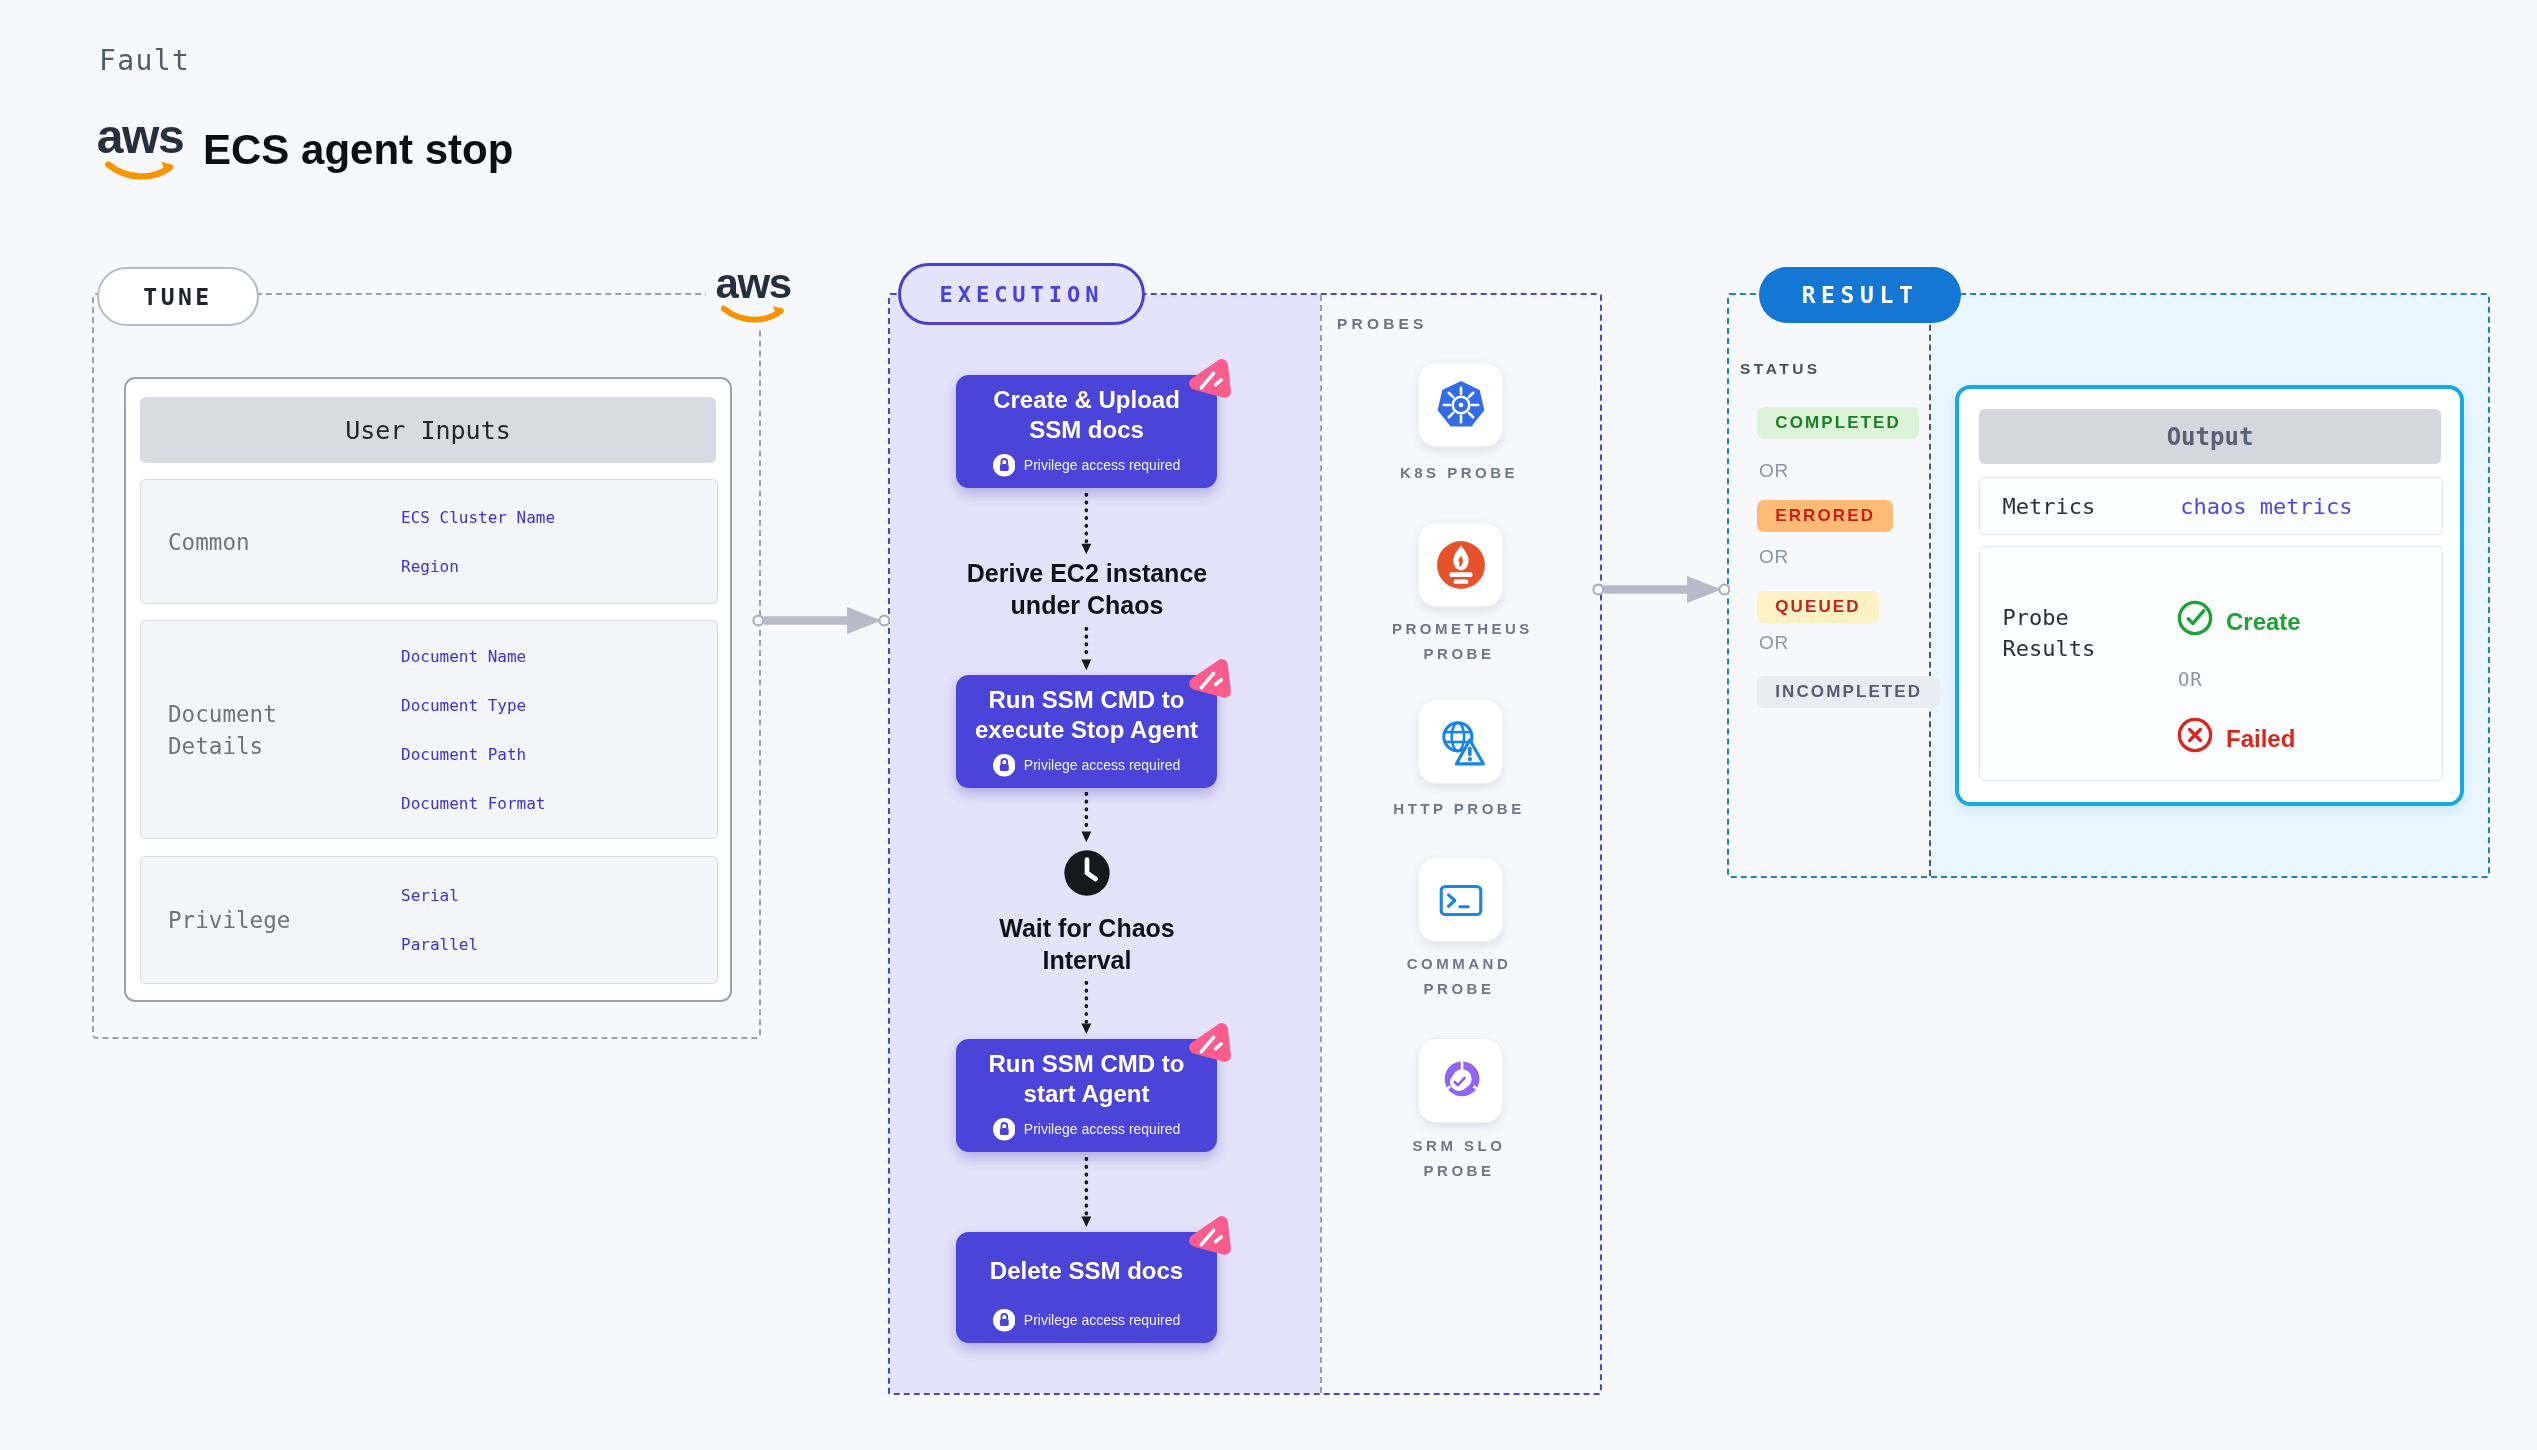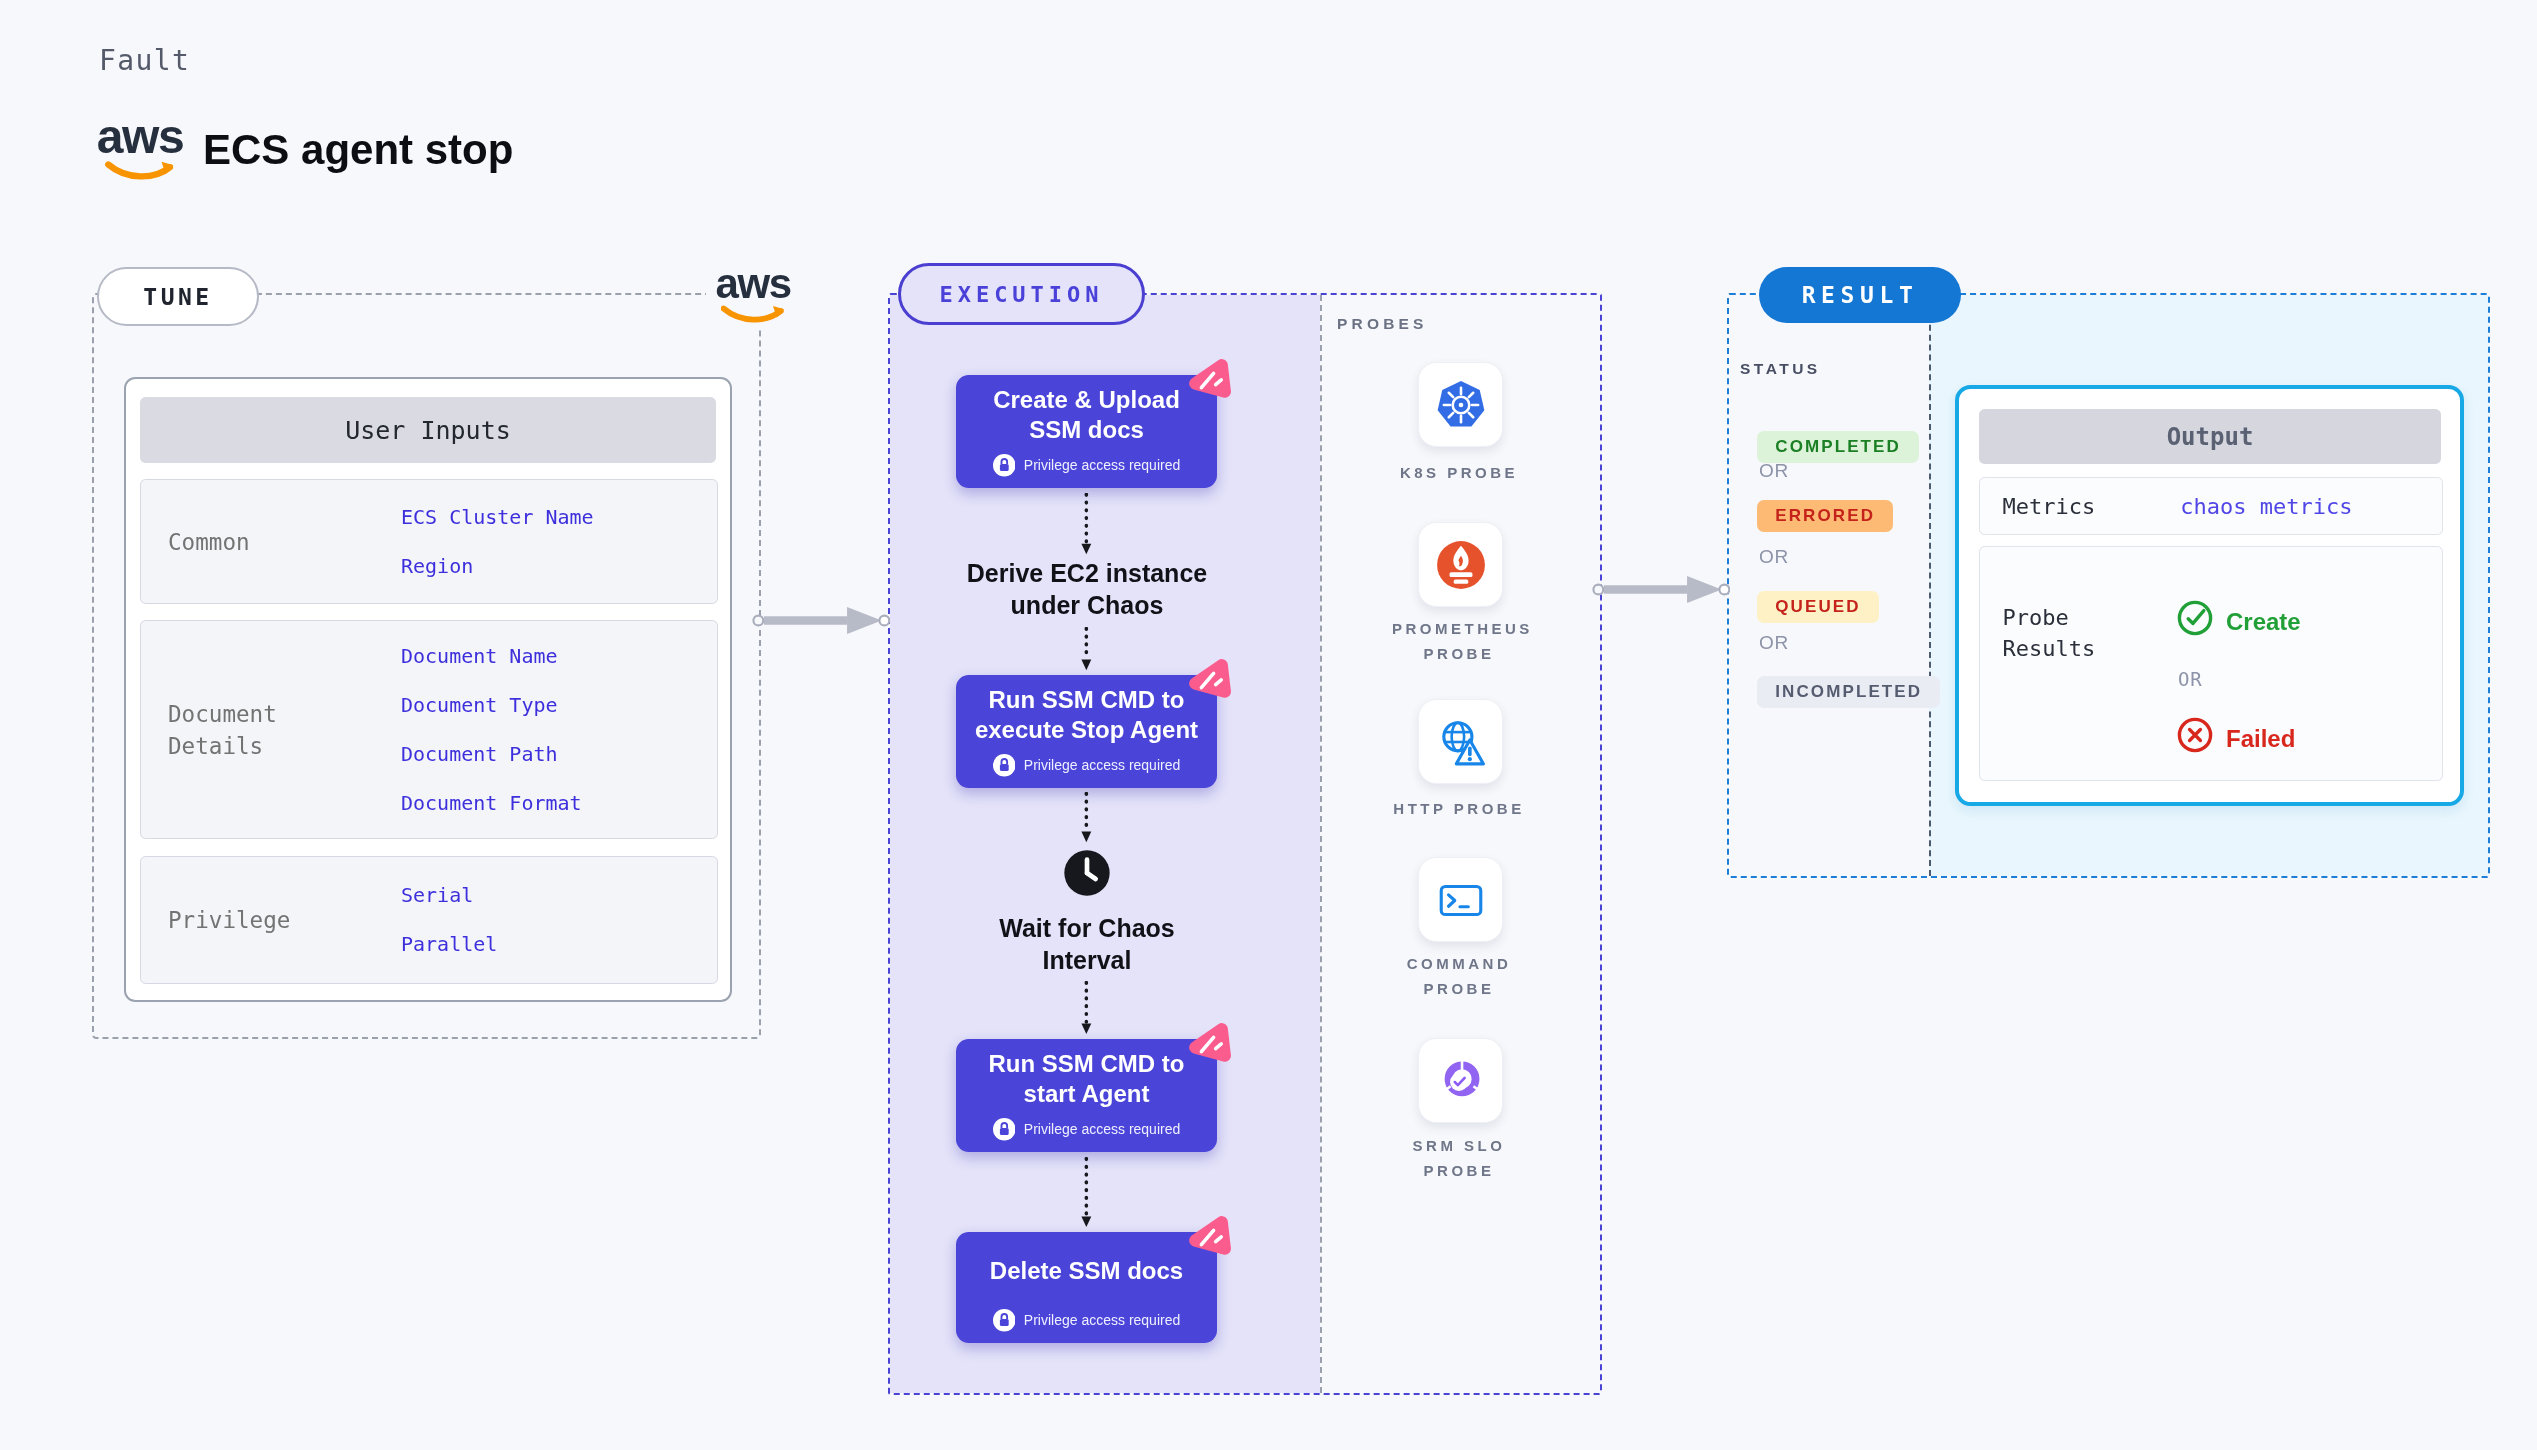--- a/index.html
+++ b/index.html
@@ -34,21 +34,21 @@
 
   
   .tune-box{left:92px;top:293px;width:665px;height:742px;border:2.1px dashed #9aa0ac;border-radius:4.2px;}
   .ui-card{left:124px;top:377px;width:604px;height:621px;background:#ffffff;border:2.1px solid #9ba3b0;border-radius:11.3px;z-index:2;}
   .ui-head{position:absolute;left:14px;top:18.3px;width:576px;height:66px;background:#d9dae2;border-radius:5.6px;
            display:flex;align-items:center;justify-content:center;font-size:25px;color:#23272f;}
   .ui-row{position:absolute;left:14px;width:576px;background:#f4f5f9;border:1.4px solid #d6d9e2;border-radius:5.6px;
           display:flex;align-items:center;}
   .ui-row .row-label{margin-left:27px;width:148px;font-size:22.6px;color:#737373;line-height:32px;}
   .ui-row .row-values{margin-left:85px;display:flex;flex-direction:column;justify-content:center;}
-  .ui-row .row-values div{font-size:20px;line-height:49px;color:#3d30dc;}
+  .ui-row .row-values div{font-size:16px;line-height:49px;color:#3d30dc;}
 
   
   .exec-box{left:888px;top:293px;width:710px;height:1098px;border:2.8px dashed #4a44d4;border-radius:2.8px;}
   .exec-lavender{position:absolute;left:0;top:0;width:430px;height:100%;background:#e4e3f9;}
   .exec-divider{position:absolute;left:430px;top:0;height:100%;border-left:2.1px dashed #9aa0ac;}
   .probes-heading{left:1337px;top:315px;font-size:15.5px;font-weight:bold;letter-spacing:4.2px;color:#6b7284;}
 
   .step-box{background:#4b44d8;border-radius:12.7px;box-shadow:0 5.6px 12.7px rgba(55,45,180,.30);
             display:flex;flex-direction:column;align-items:center;z-index:3;}
   .step-title{flex:1;display:flex;align-items:center;justify-content:center;text-align:center;
@@ -65,21 +65,21 @@
   .probe-label{left:1392px;width:134px;text-align:center;font-size:15px;font-weight:bold;letter-spacing:3.5px;
                color:#6f7689;line-height:25.4px;}
 
   
   .result-box{left:1727px;top:293px;width:759px;height:581px;border:2.8px dashed #1c7ed6;border-radius:2.8px;}
   .result-cyan{position:absolute;left:200px;top:0;right:0;bottom:0;background:#e9f6fd;}
   .result-divider{position:absolute;left:200px;top:0;height:100%;border-left:2.1px dashed #4d596e;}
   .status-heading{left:1740px;top:360px;font-size:15.5px;font-weight:bold;letter-spacing:3.5px;color:#474e63;}
   .badge{display:inline-flex;align-items:center;border-radius:7px;padding:0 18.3px;height:32px;
          font-size:17px;font-weight:bold;letter-spacing:2.1px;}
-  .badge-completed{background:#ddf3d9;color:#1b7f24;margin-top:24px;}
+  .badge-completed{background:#ddf3d9;color:#1b7f24;}
   .badge-errored{background:#fdba74;color:#c4221a;}
   .badge-queued{background:#fdf1c5;color:#c4221a;}
   .badge-incompleted{background:#eaecf3;color:#555c70;}
   .or-text{font-size:19px;color:#8d93a8;letter-spacing:0.7px;}
 
   .output-card{left:1955px;top:385px;width:501px;height:413px;background:#ffffff;border:4.2px solid #17a8e6;
                border-radius:15.5px;box-shadow:0 4.2px 11.3px rgba(23,130,200,.12);z-index:3;}
   .output-head{position:absolute;left:20px;top:20px;width:462px;height:55px;background:#d5d6de;border-radius:5.6px;
                display:flex;align-items:center;justify-content:center;font-size:24px;font-weight:bold;color:#5a6173;}
   .output-row{position:absolute;left:20px;width:462px;background:#fbfcfe;border:1.4px solid #dfe3ea;border-radius:5.6px;}

